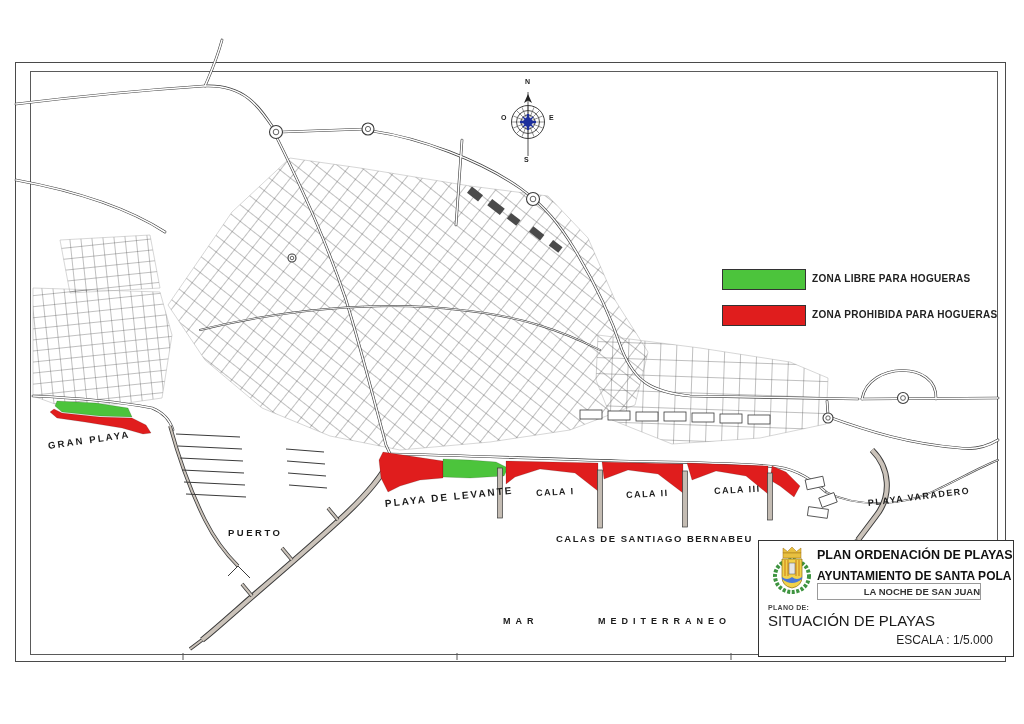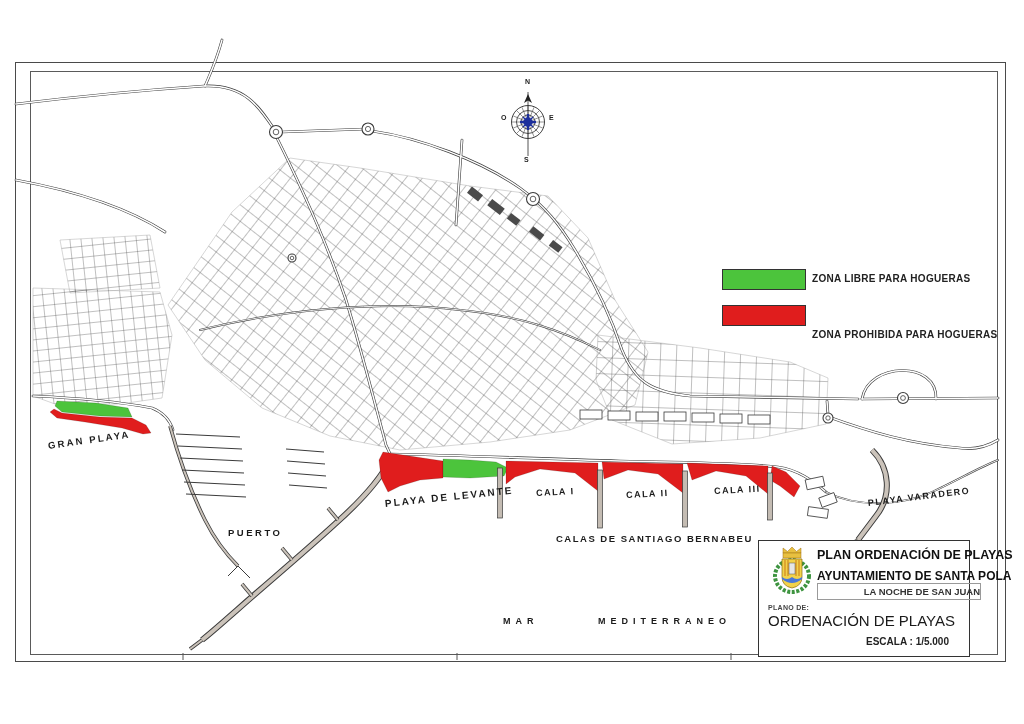--- a/index.html
+++ b/index.html
@@ -33,30 +33,30 @@
   
   .rules-box{position:absolute;left:764px;top:132px;width:212px;height:78px;
              background:#ffffff;border:2px solid #6aa86a;box-sizing:border-box;
              padding:7px 4px 0 12px;}
   .rules-box div{font-size:8.5px;font-weight:bold;color:#333;line-height:12.6px;
                  letter-spacing:0.2px;white-space:nowrap;}
   
   .legend-swatch{position:absolute;width:84px;height:21px;border:1px solid #333;box-sizing:border-box;}
   .legend-label{position:absolute;font-size:10px;font-weight:bold;color:#222;letter-spacing:0.3px;white-space:nowrap;}
   
-  .title-block{position:absolute;left:758px;top:540px;width:212px;height:117px;
+  .title-block{position:absolute;left:758px;top:540px;width:256px;height:117px;
                background:#ffffff;border:1px solid #333;box-sizing:border-box;z-index:5;}
   .tb-titles{position:absolute;left:58px;top:7px;width:184px;text-align:center;color:#111;}
   .tb-line1{font-size:12.5px;font-weight:bold;white-space:nowrap;}
   .tb-line2{font-size:12px;font-weight:bold;white-space:nowrap;margin-top:7px;}
   .tb-event{position:absolute;left:58px;top:42px;width:162px;height:15px;border:1px solid #9a9a9a;
             font-size:9.5px;font-weight:bold;color:#333;text-align:right;line-height:15px;white-space:nowrap;}
   .tb-planlabel{position:absolute;left:9px;top:63px;font-size:7px;font-weight:bold;color:#444;letter-spacing:0.3px;}
   .tb-planname{position:absolute;left:9px;top:71px;font-size:15px;font-weight:normal;color:#1a1a1a;white-space:nowrap;}
-  .tb-scale{position:absolute;right:20px;bottom:9px;font-size:10px;font-weight:bold;color:#222;}
+  .tb-scale{position:absolute;right:20px;bottom:9px;font-size:12px;font-weight:normal;color:#222;}
   .tb-crest{position:absolute;left:11px;top:5px;}
 </style>
 </head>
 <body>
 
 <div class="page">
 
   <div class="frame-outer"></div>
   <div class="frame-inner"></div>
 
@@ -224,21 +224,21 @@
   <div class="compass-letter" style="left:525px;top:78px;">N</div>
   <div class="compass-letter" style="left:524px;top:156px;">S</div>
   <div class="compass-letter" style="left:549px;top:114px;">E</div>
   <div class="compass-letter" style="left:501px;top:114px;">O</div>
 
 
   <div>
     <div class="legend-swatch" style="left: 722px; top: 269px; background-color: rgb(76, 196, 60);"></div>
     <div class="legend-label" style="left:812px;top:273px;">ZONA LIBRE PARA HOGUERAS</div>
     <div class="legend-swatch" style="left: 722px; top: 305px; background-color: rgb(224, 29, 29);"></div>
-    <div class="legend-label" style="left:812px;top:309px;margin-top:20px;">ZONA PROHIBIDA PARA HOGUERAS</div>
+    <div class="legend-label" style="left:812px;top:309px;">ZONA PROHIBIDA PARA HOGUERAS</div>
   </div>
 
   <div class="maplabel" style="left:48px;top:440px;font-size:9.5px;letter-spacing:2.2px;transform:rotate(-8deg);">GRAN PLAYA</div>
   <div class="maplabel" style="left:228px;top:527px;font-size:9.5px;letter-spacing:2.5px;">PUERTO</div>
   <div class="maplabel" style="left:385px;top:498px;font-size:10px;letter-spacing:2px;transform:rotate(-6deg);">PLAYA DE LEVANTE</div>
   <div class="maplabel" style="left:536px;top:488px;font-size:9px;letter-spacing:1.5px;transform:rotate(-3deg);">CALA I</div>
   <div class="maplabel" style="left:626px;top:490px;font-size:9px;letter-spacing:1.5px;transform:rotate(-3deg);">CALA II</div>
   <div class="maplabel" style="left:714px;top:486px;font-size:9px;letter-spacing:1.5px;transform:rotate(-3deg);">CALA III</div>
   <div class="maplabel" style="left:556px;top:533px;font-size:9.5px;letter-spacing:1.5px;">CALAS DE SANTIAGO BERNABEU</div>
   <div class="maplabel" style="left:868px;top:498px;font-size:9px;letter-spacing:1.5px;transform:rotate(-7deg);">PLAYA VARADERO</div>
@@ -257,17 +257,17 @@
       <line x1="29" y1="14" x2="29" y2="30" stroke="#d08820" stroke-width="1.2"></line>
       <rect x="19" y="17" width="6" height="11" fill="#e6e6e6" stroke="#555" stroke-width="0.5"></rect>
       <path d="M12,31 Q17,35 22,31 Q27,35 32,31 V33 Q22,41 12,33 Z" fill="#4a78d8"></path>
     </svg>
     <div class="tb-titles">
       <div class="tb-line1">PLAN ORDENACIÓN DE PLAYAS</div>
       <div class="tb-line2">AYUNTAMIENTO DE SANTA POLA</div>
     </div>
     <div class="tb-event">LA NOCHE DE SAN JUAN</div>
     <div class="tb-planlabel">PLANO DE:</div>
-    <div class="tb-planname">ORDENACIÓN DE PLAYAS</div>
+    <div class="tb-planname">SITUACIÓN DE PLAYAS</div>
     <div class="tb-scale">ESCALA : 1/5.000</div>
   </div>
 
 </div>
 
 </body></html>

